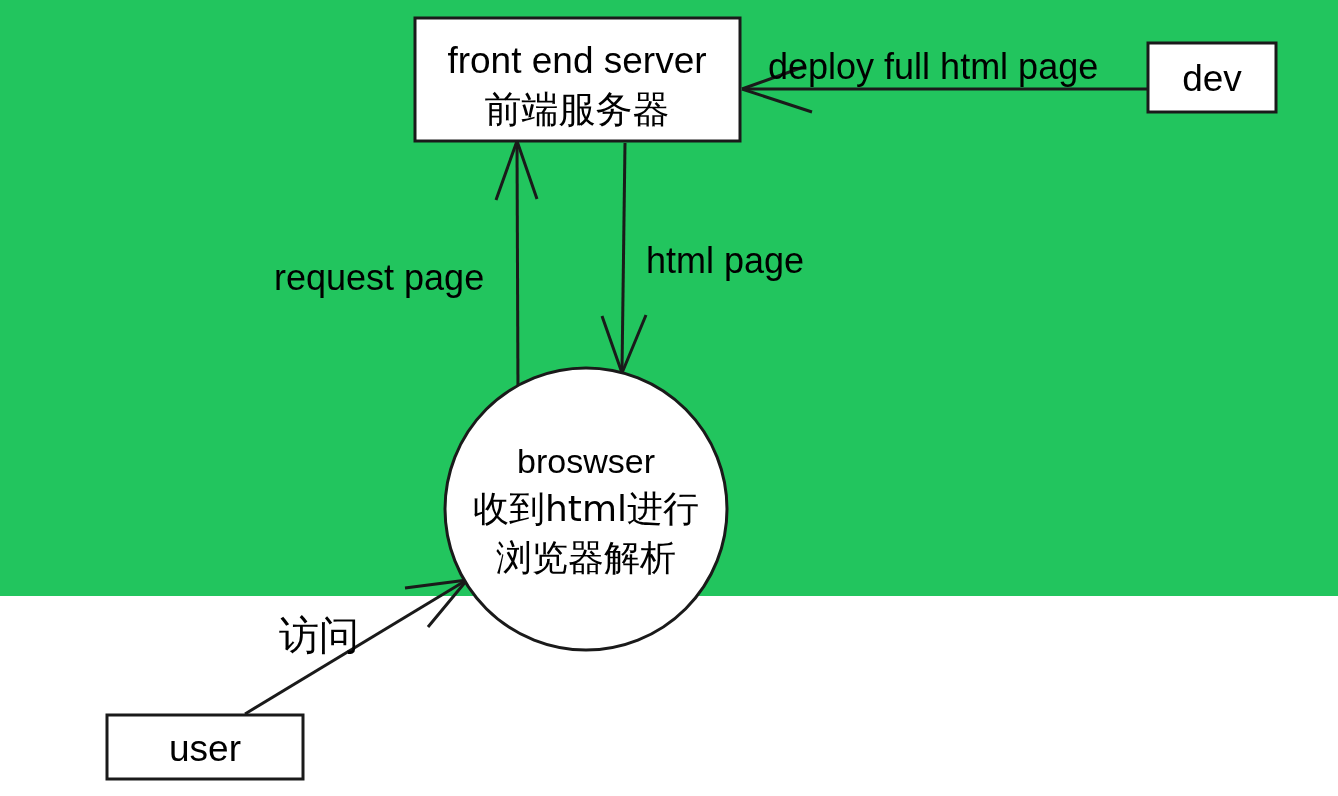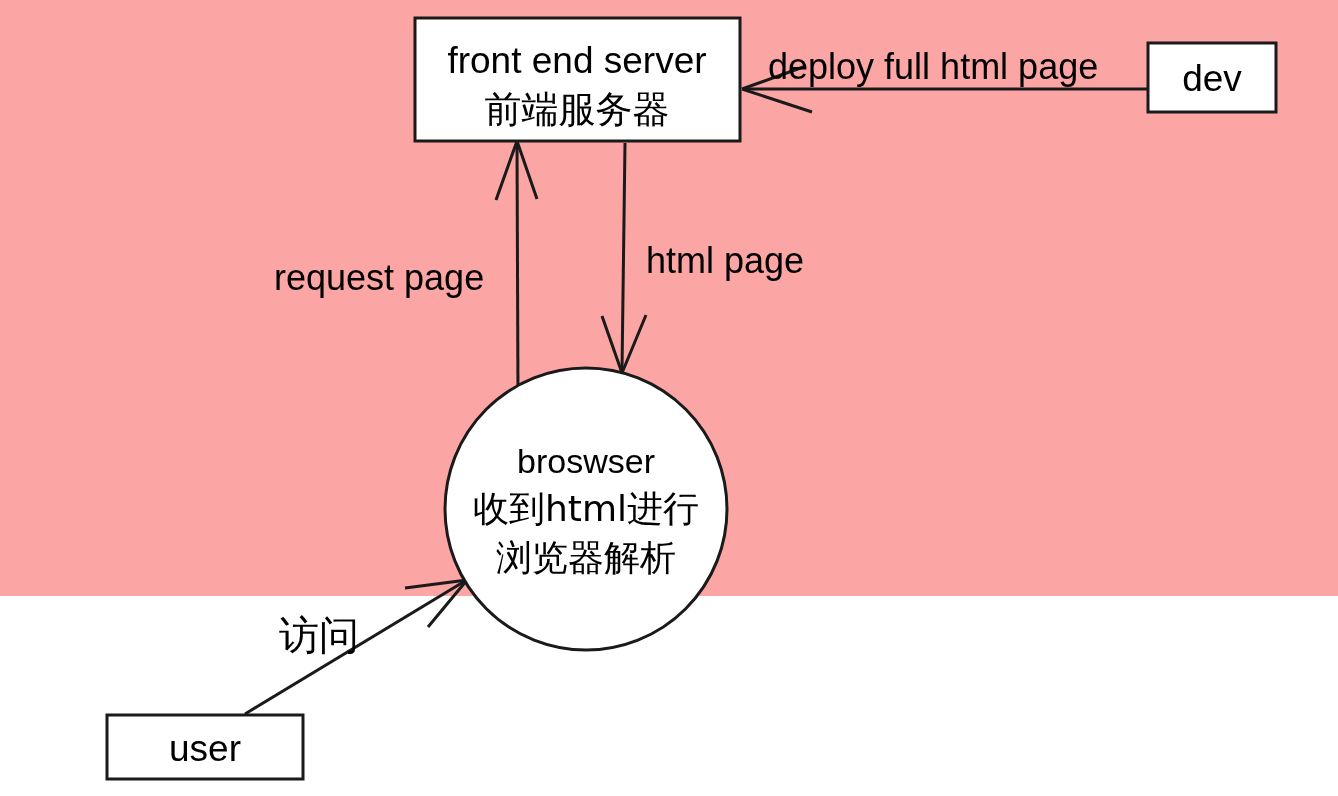--- a/index.html
+++ b/index.html
@@ -10,21 +10,21 @@
   body {
     width: 1338px;
     height: 796px;
     overflow: hidden;
     font-family: "Liberation Sans", "DejaVu Sans", sans-serif;
   }
   #diagram-canvas {
     position: relative;
     width: 1338px;
     height: 596px;
-    background: #fca5a5;
+    background: #22c55e;
   }
   svg.diagram-svg {
     position: absolute;
     top: 0;
     left: 0;
     width: 1338px;
     height: 796px;
     display: block;
   }
   .node-box {

